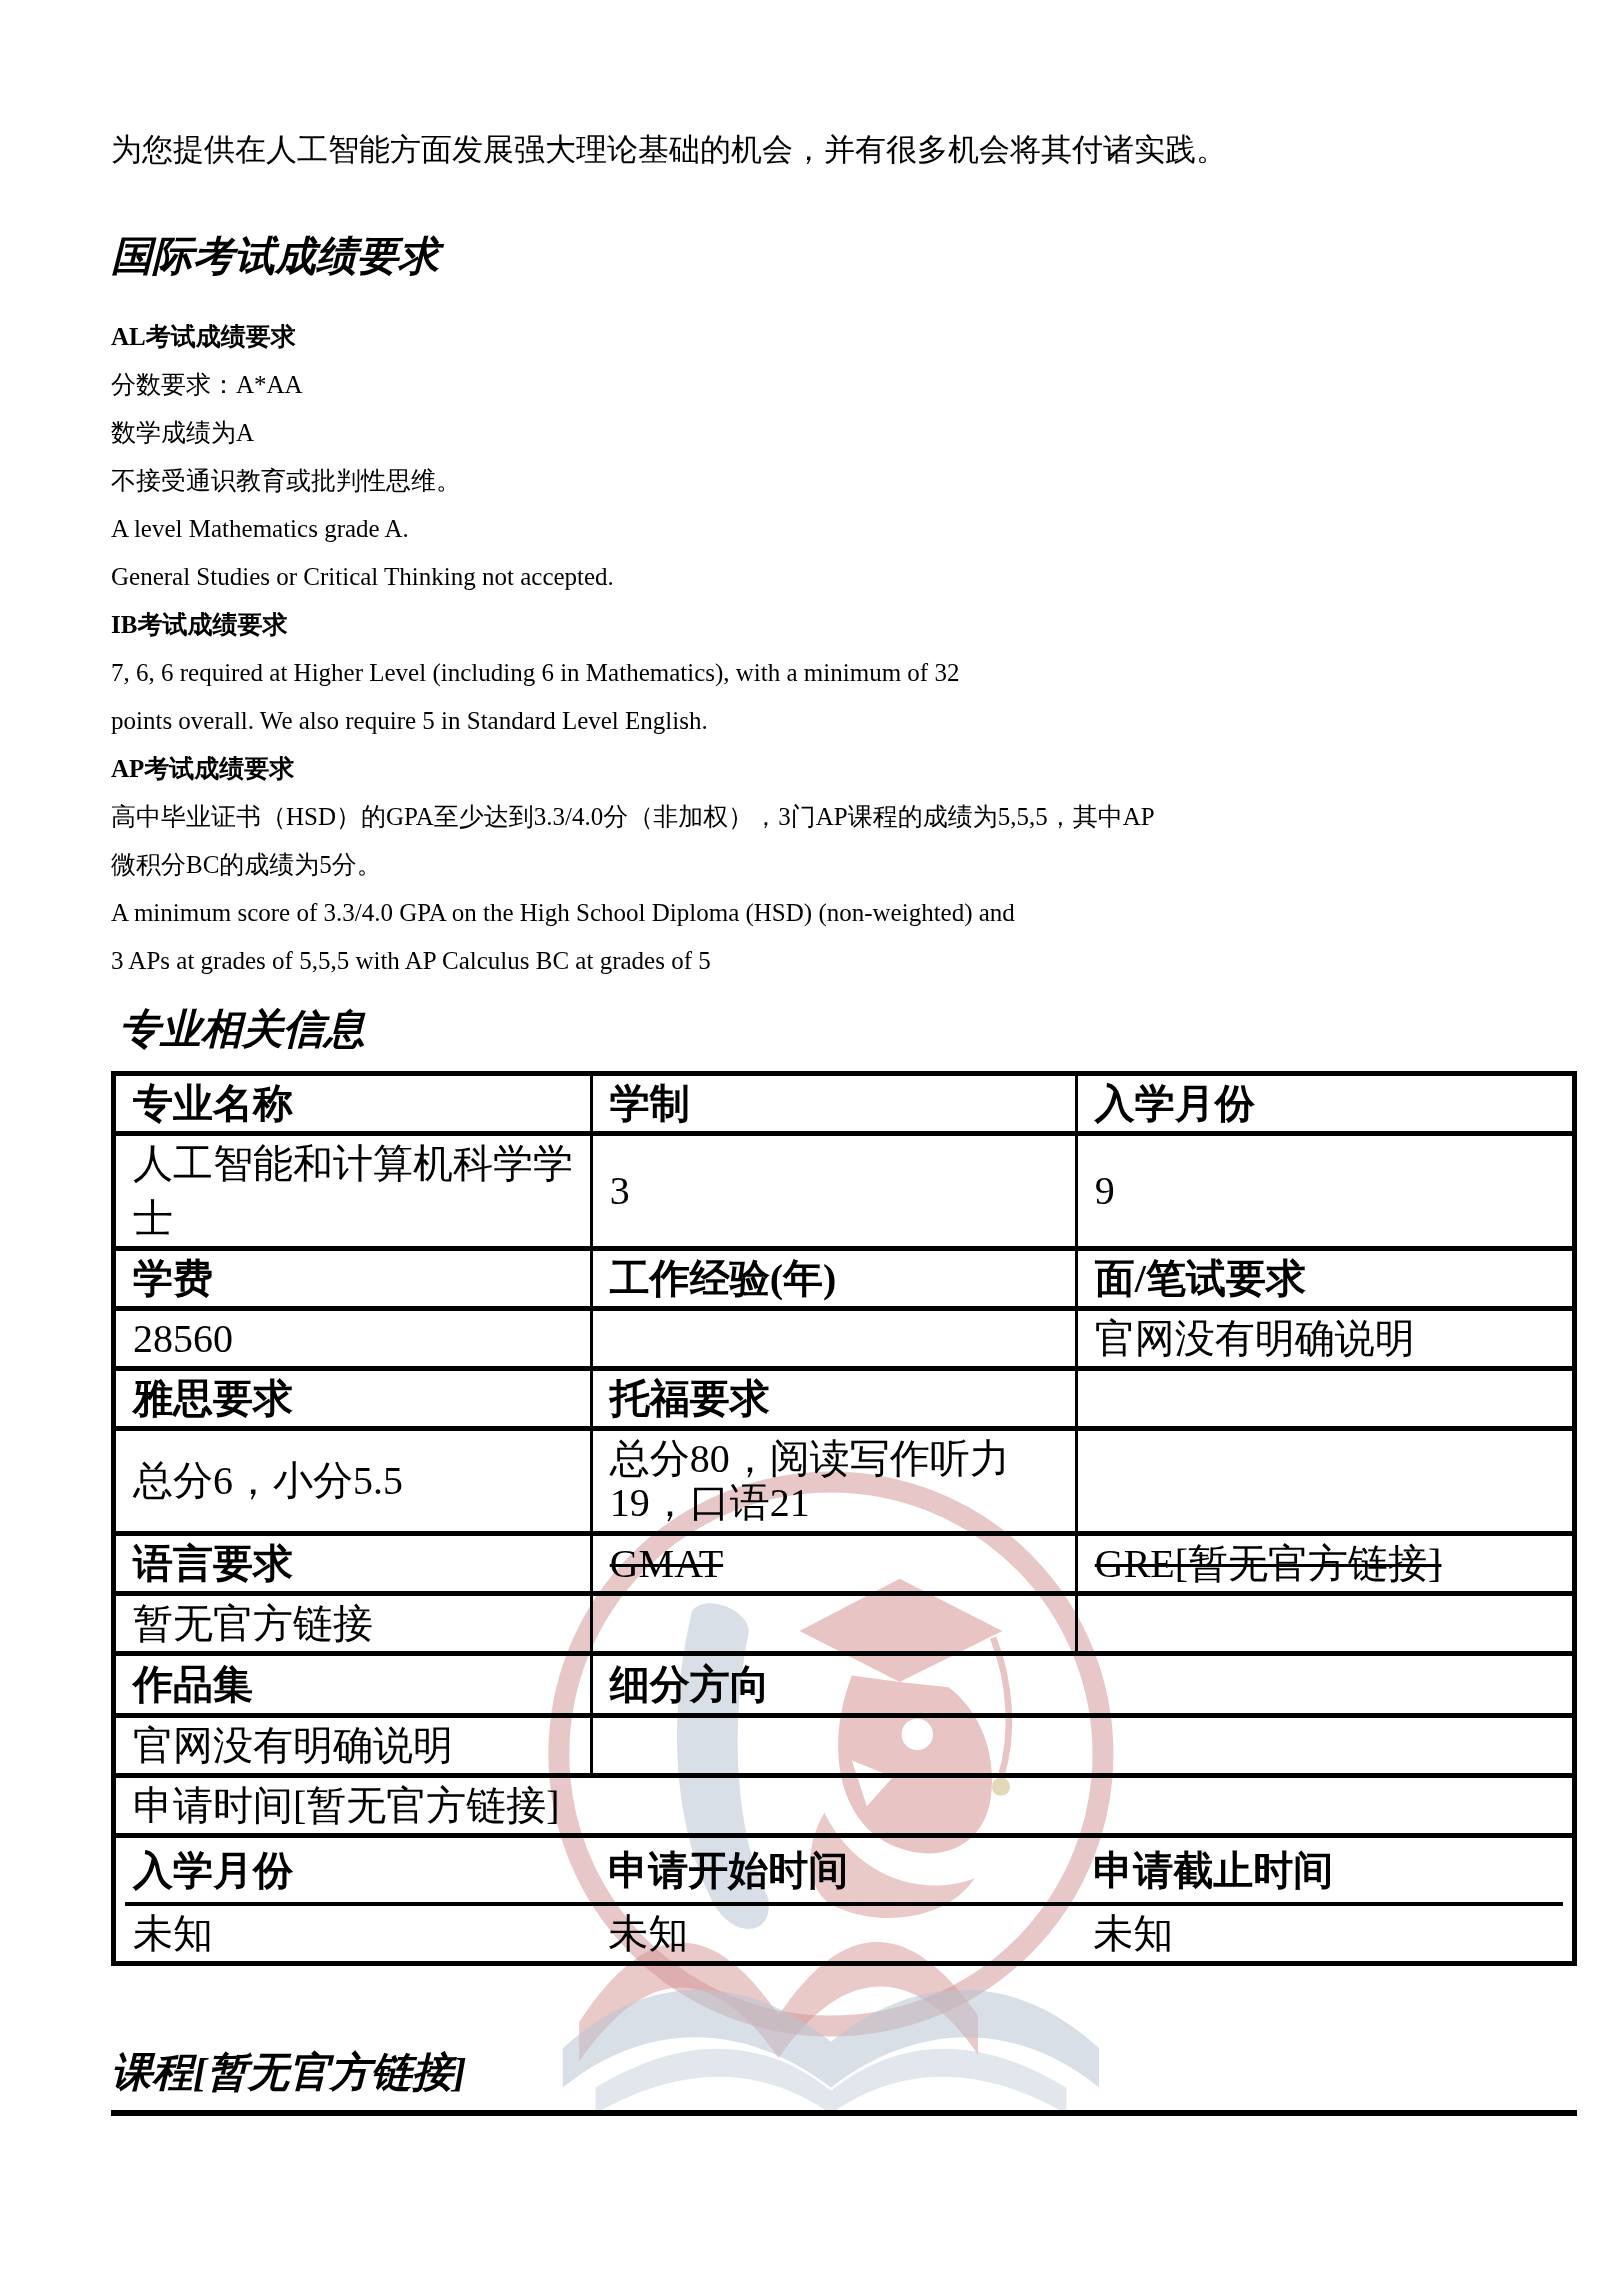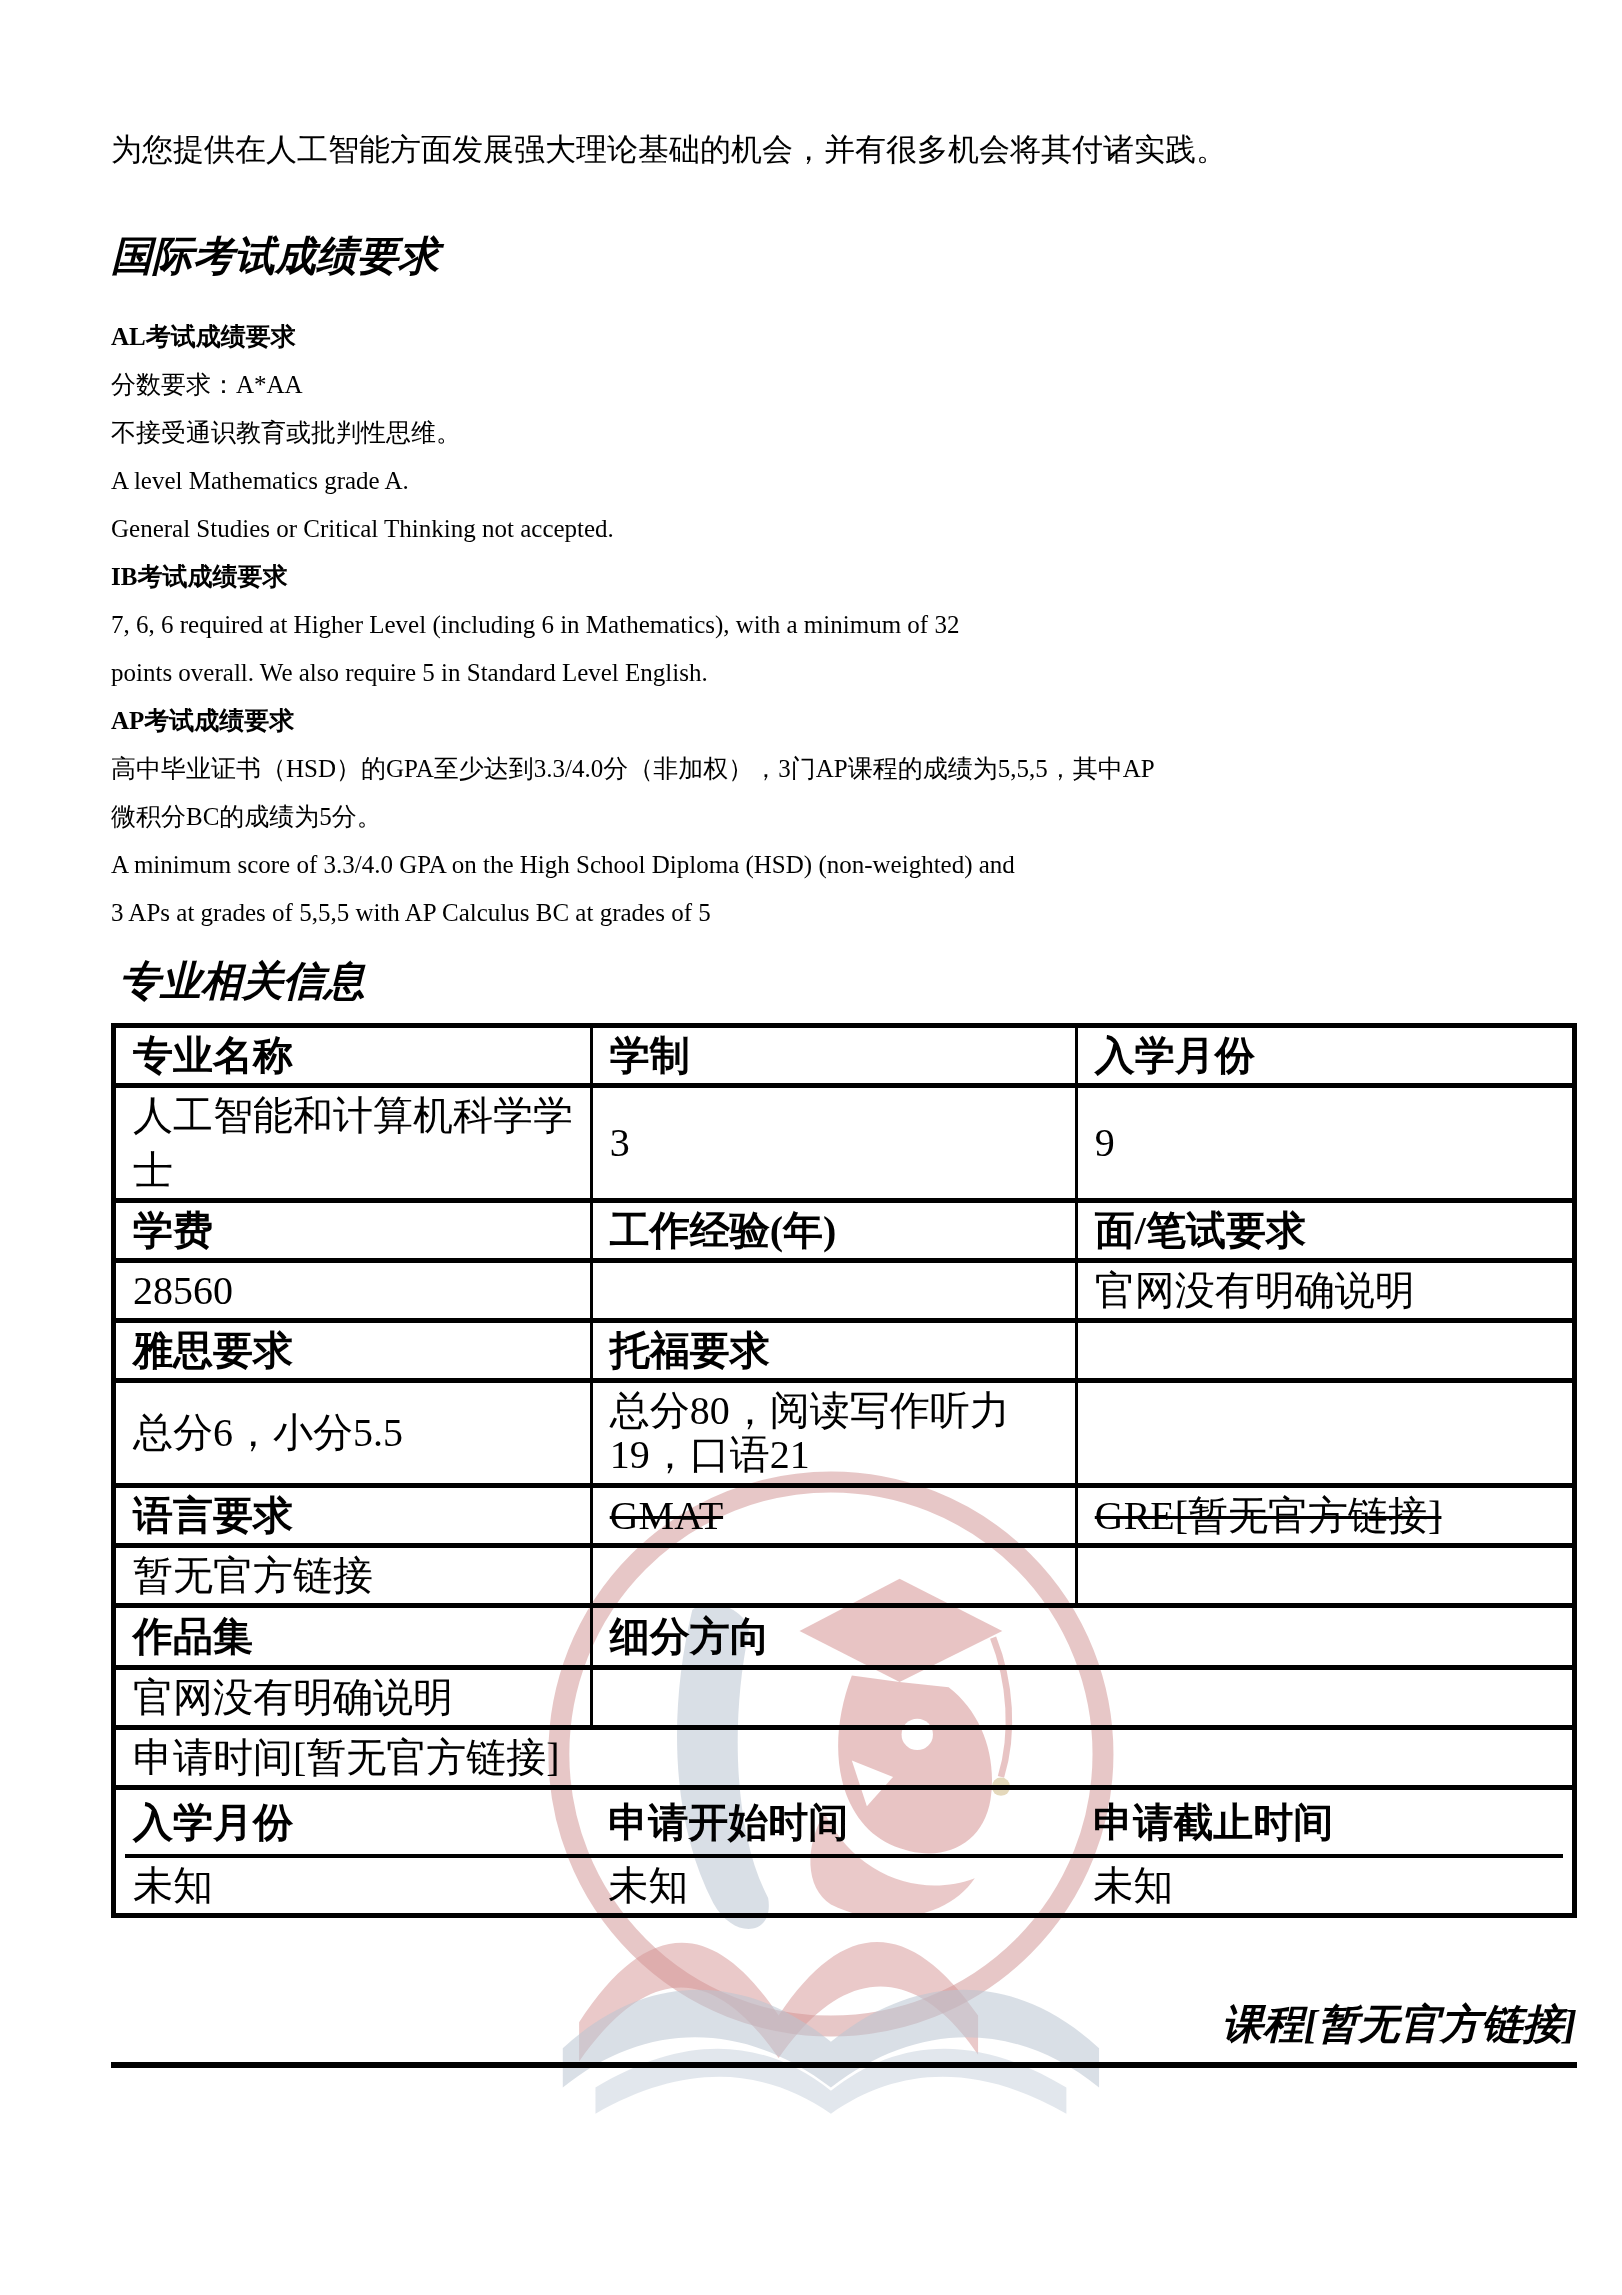--- a/index.html
+++ b/index.html
@@ -15,21 +15,21 @@
   .watermark { position:absolute; left:517px; top:1394px; width:654px; height:720px; z-index:0; pointer-events:none; }
 
   .content { position:relative; z-index:1; padding:126px 46px 0 111px; }
 
   .para { font-size:31px; line-height:48px; }
   .intro { margin-bottom:58px; }
 
   h2.sec { font-size:41px; line-height:48px; font-weight:bold;font-style:italic; }
   .sec-intl { margin-bottom:33px; }
   .sec-prog { margin-top:19.6px; margin-bottom:18.3px;margin-left:8px; }
-  .sec-courses { margin-top:82px;text-align:right; }
+  .sec-courses { margin-top:82px; }
 
   .textblock p { font-size:25px; line-height:48px; }
   .bold { font-weight:bold; }
   .preline { white-space:pre-line; }
 
   table.ptable { width:100%; border-collapse:collapse; table-layout:fixed; border:5.2px solid #000; background:transparent; }
   table.ptable td { font-size:40px; padding:0 7.9px 0 17px; vertical-align:middle; overflow:hidden; }
   table.ptable tr.sep > td { border-top:5.9px solid #000; }
   table.ptable tr.first > td { border-top:none; }
   .vl { border-left:3.3px solid #000; }
@@ -75,20 +75,21 @@
 
   <div class="content">
 
     <p class="para intro">为您提供在人工智能方面发展强大理论基础的机会，并有很多机会将其付诸实践。</p>
 
     <h2 class="sec sec-intl">国际考试成绩要求</h2>
 
     <div class="textblock">
       <p class="bold">AL考试成绩要求</p>
       <p>分数要求：A*AA</p>
+      <p>数学成绩为A</p>
       <p>不接受通识教育或批判性思维。</p>
       <p>A level Mathematics grade A.</p>
       <p>General Studies or Critical Thinking not accepted.</p>
 
       <p class="bold">IB考试成绩要求</p>
       <p class="preline">7, 6, 6 required at Higher Level (including 6 in Mathematics), with a minimum of 32
 points overall. We also require 5 in Standard Level English.</p>
 
       <p class="bold">AP考试成绩要求</p>
       <p class="preline">高中毕业证书（HSD）的GPA至少达到3.3/4.0分（非加权），3门AP课程的成绩为5,5,5，其中AP

